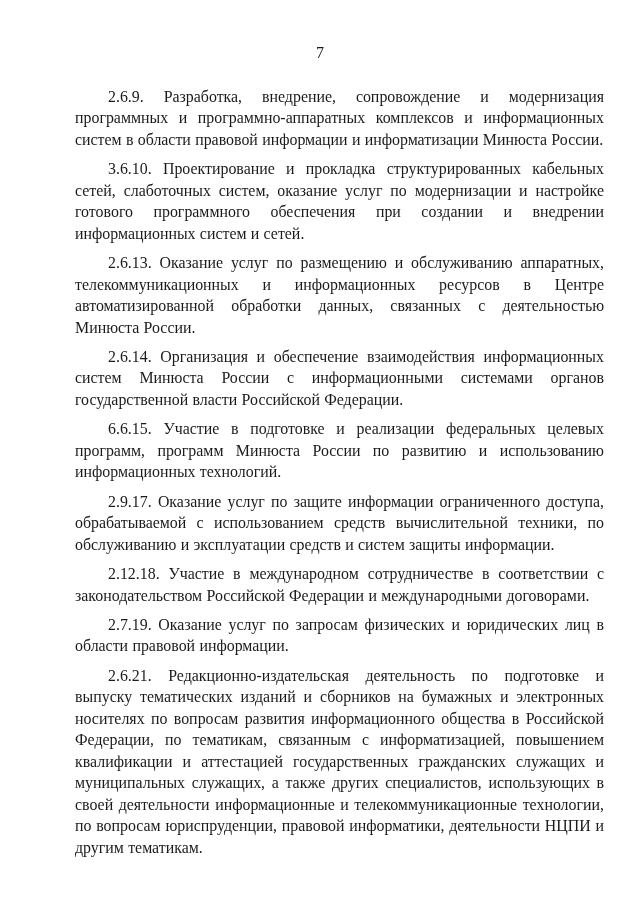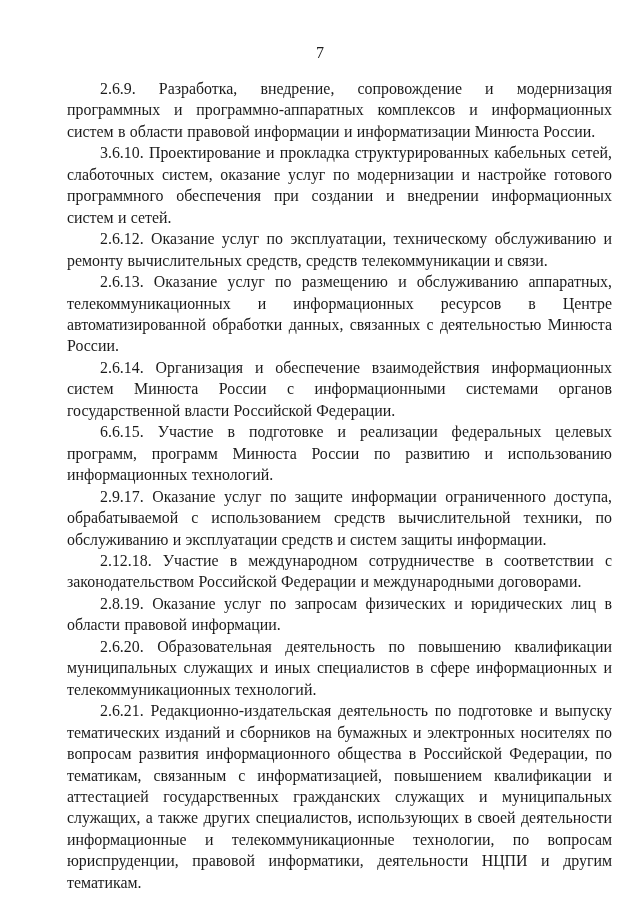--- a/index.html
+++ b/index.html
@@ -27,41 +27,39 @@
     line-height: 18px;
     color: #1b1b1b;
   }
   .content {
     position: absolute;
     top: 78px;
     left: 67px;
     width: 545px;
   }
   .content p {
-    margin: 0;
+    margin: 8px;
     padding: 0;
     font-size: 15.9px;
     line-height: 21.45px;
     text-align: justify;
     text-indent: 33px;
     word-spacing: 0.02em;
     color: #1b1b1b;
   }
 </style>
 </head>
 <body>
 
 <div class="page">
   <div class="page-number">7</div>
   <div class="content">
     <p>2.6.9. Разработка, внедрение, сопровождение и модернизация программных и программно-аппаратных комплексов и информационных систем в области правовой информации и информатизации Минюста России.</p>
     <p>3.6.10. Проектирование и прокладка структурированных кабельных сетей, слаботочных систем, оказание услуг по модернизации и настройке готового программного обеспечения при создании и внедрении информационных систем и сетей.</p>
-    <p>2.6.12. Оказание услуг по эксплуатации, техническому обслуживанию и ремонту вычислительных средств, средств телекоммуникации и связи.</p>
     <p>2.6.13. Оказание услуг по размещению и обслуживанию аппаратных, телекоммуникационных и информационных ресурсов в Центре автоматизированной обработки данных, связанных с деятельностью Минюста России.</p>
     <p>2.6.14. Организация и обеспечение взаимодействия информационных систем Минюста России с информационными системами органов государственной власти Российской Федерации.</p>
     <p>6.6.15. Участие в подготовке и реализации федеральных целевых программ, программ Минюста России по развитию и использованию информационных технологий.</p>
     <p>2.9.17. Оказание услуг по защите информации ограниченного доступа, обрабатываемой с использованием средств вычислительной техники, по обслуживанию и эксплуатации средств и систем защиты информации.</p>
     <p>2.12.18. Участие в международном сотрудничестве в соответствии с законодательством Российской Федерации и международными договорами.</p>
-    <p>2.8.19. Оказание услуг по запросам физических и юридических лиц в области правовой информации.</p>
-    <p>2.6.20. Образовательная деятельность по повышению квалификации муниципальных служащих и иных специалистов в сфере информационных и телекоммуникационных технологий.</p>
+    <p>2.7.19. Оказание услуг по запросам физических и юридических лиц в области правовой информации.</p>
     <p>2.6.21. Редакционно-издательская деятельность по подготовке и выпуску тематических изданий и сборников на бумажных и электронных носителях по вопросам развития информационного общества в Российской Федерации, по тематикам, связанным с информатизацией, повышением квалификации и аттестацией государственных гражданских служащих и муниципальных служащих, а также других специалистов, использующих в своей деятельности информационные и телекоммуникационные технологии, по вопросам юриспруденции, правовой информатики, деятельности НЦПИ и другим тематикам.</p>
   </div>
 </div>
 
 </body></html>

